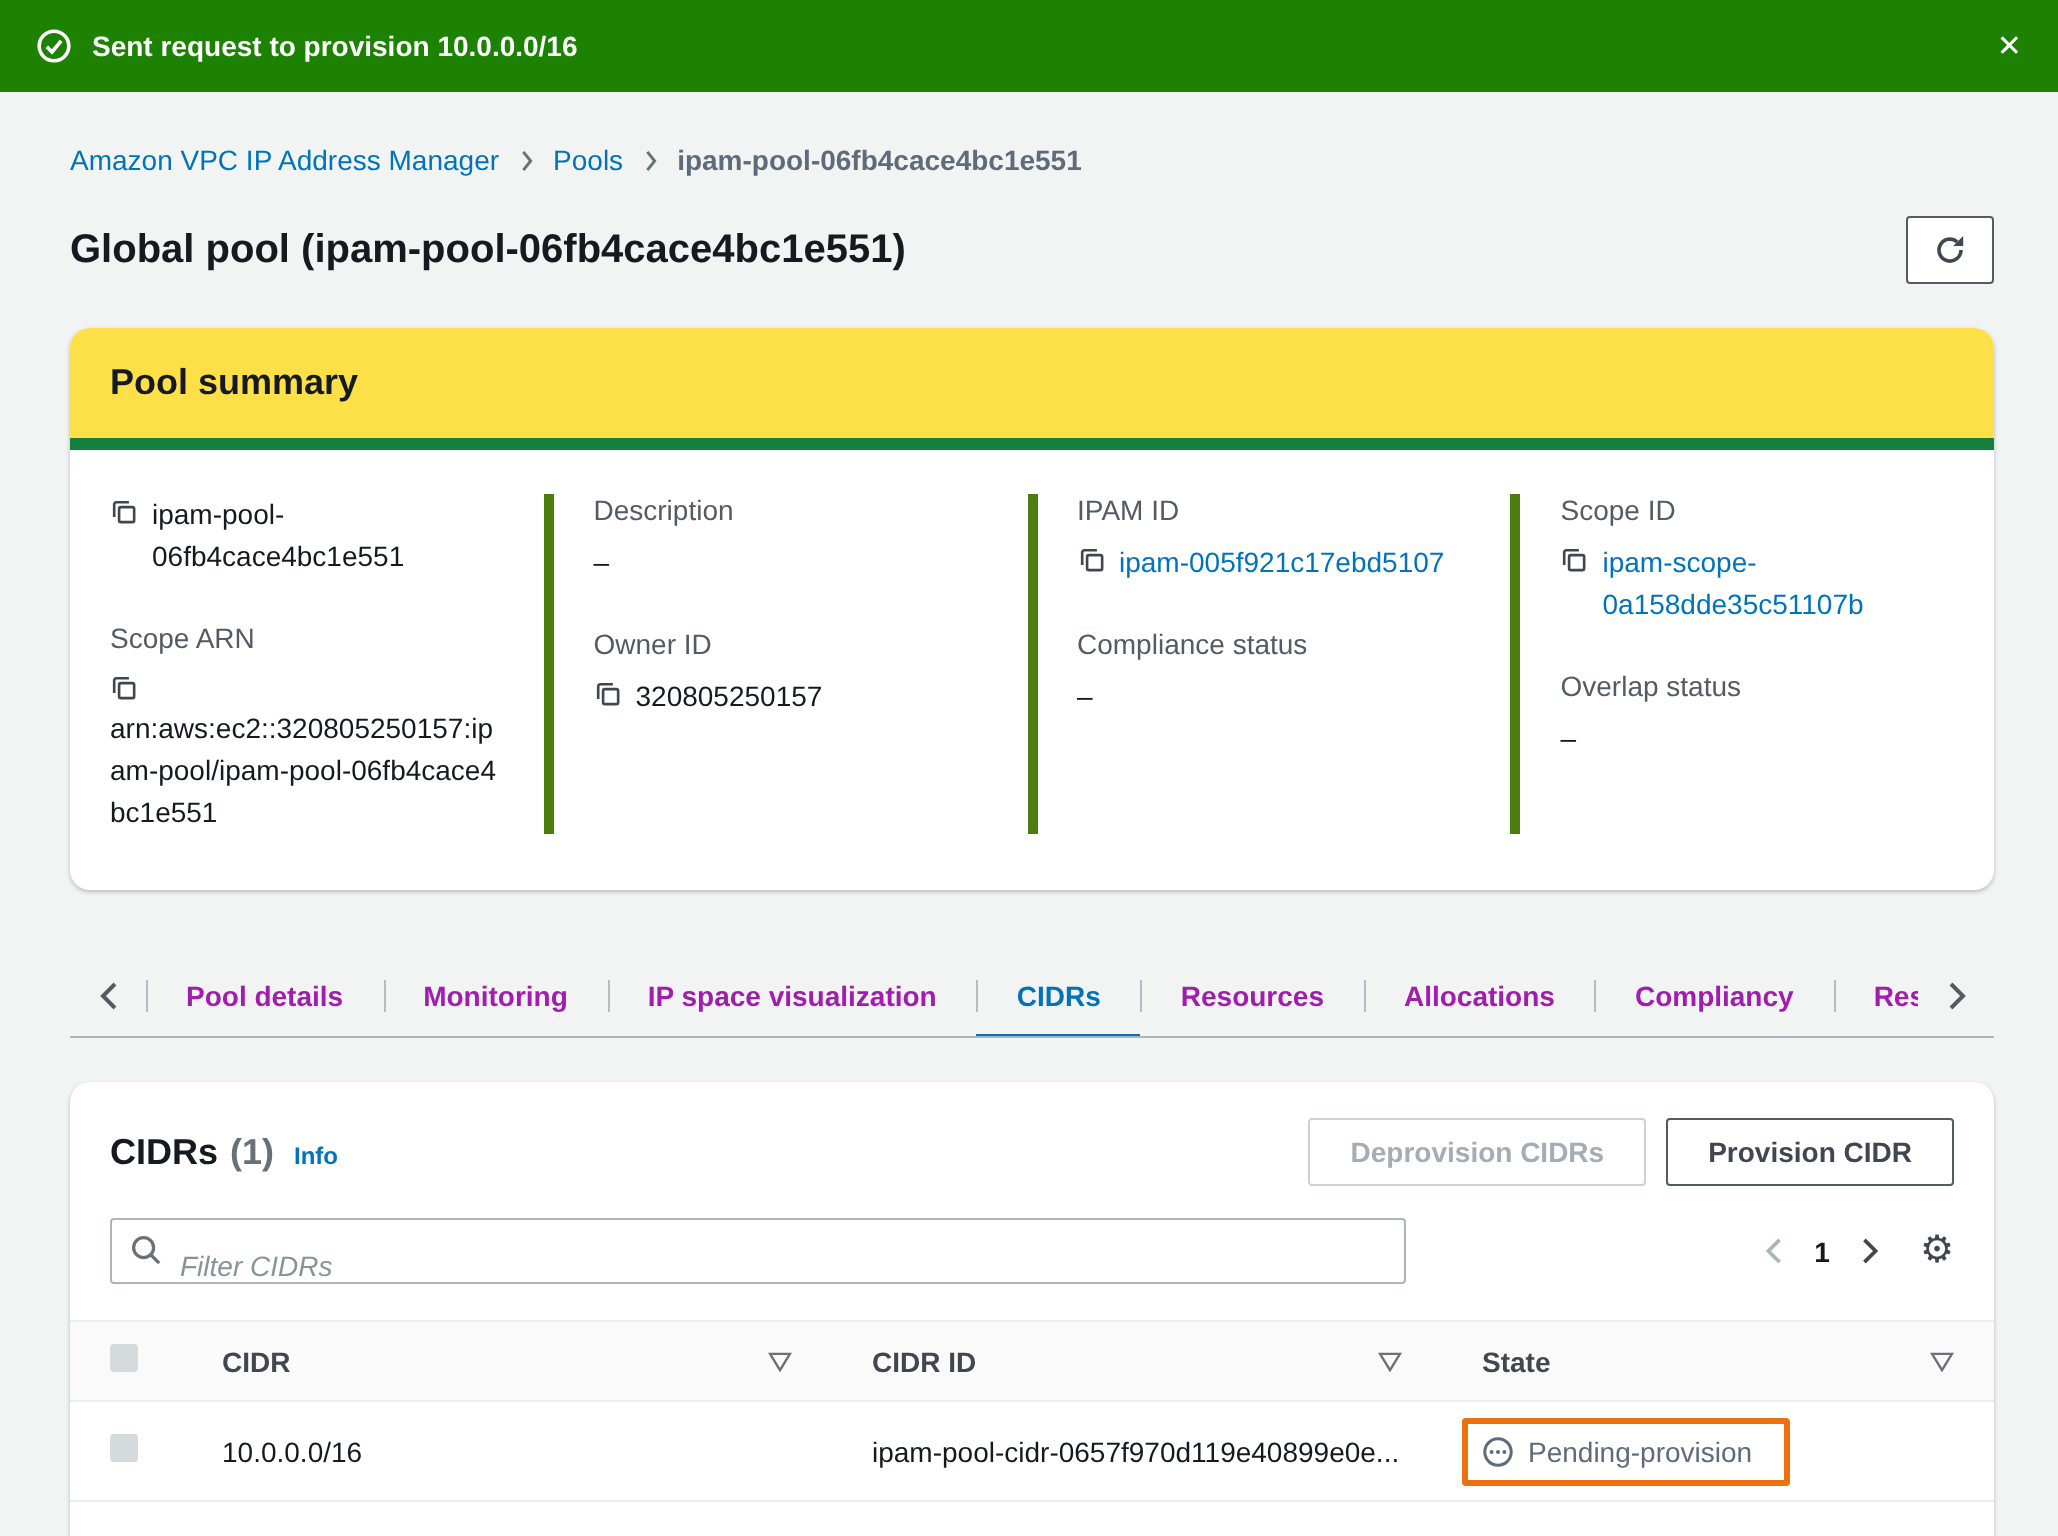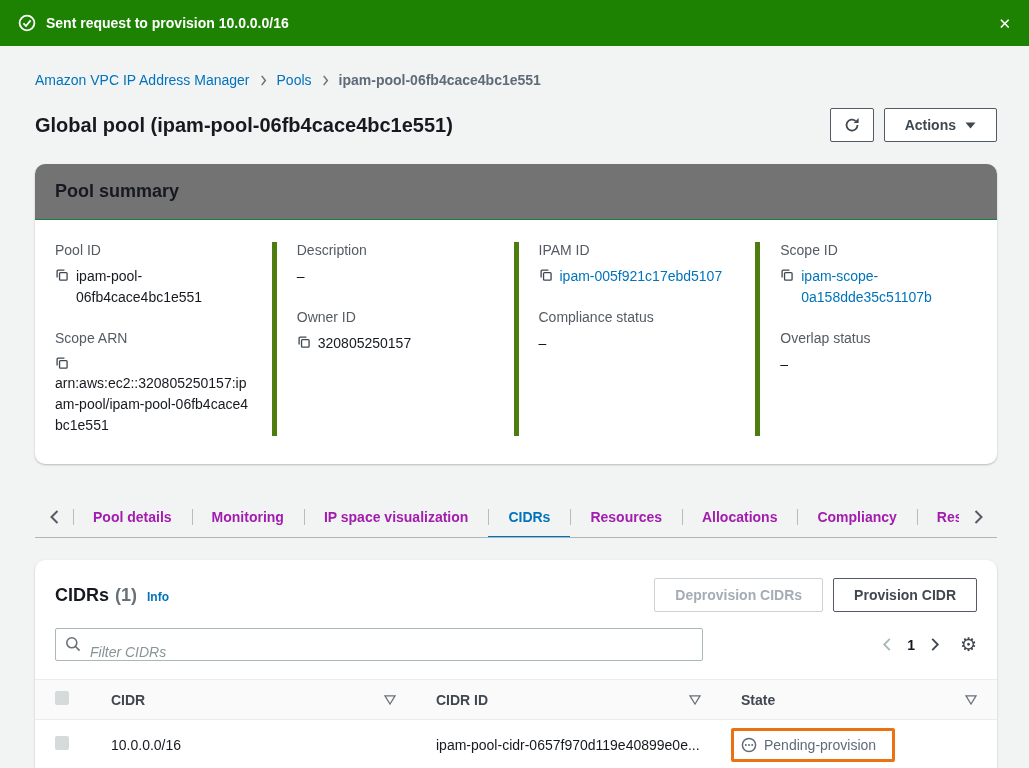--- a/index.html
+++ b/index.html
@@ -34,21 +34,21 @@
   .btn {
     height: 34px; border: 1px solid #545b64; border-radius: 2px; background: #fff;
     font-weight: 700; font-size: 14px; color: #414750; font-family: inherit;
     display: inline-flex; align-items: center; gap: 9px; padding: 0 20px; cursor: pointer;
   }
   .btn-icon { width: 44px; justify-content: center; padding: 0; }
   .btn.disabled { color: #a4acb5; border-color: #cbd1d6; cursor: default; }
 
   
   .card { background: #fff; border-radius: 10px; margin-top: 22px; box-shadow: 0 1px 2px rgba(0,28,36,.25); }
-  .card-header { background: #737373; border-bottom: 1px solid #15803d; padding: 17px 20px; border-radius: 10px 10px 0 0; }
+  .card-header { background: #fde047; border-bottom: 6px solid #15803d; padding: 17px 20px; border-radius: 10px 10px 0 0; }
   .card-header h2 { font-size: 18px; font-weight: 700; }
 
   
   .summary-body { display: flex; padding: 22px 0 28px; }
   .summary-col { flex: 1; padding: 0 20px; min-width: 0; }
   .summary-col + .summary-col { border-left: 5px solid #4d7c0f; }
   .field + .field { margin-top: 22px; }
   .field-label { color: #545b64; margin-bottom: 8px; }
   .field-value { display: flex; gap: 7px; line-height: 1.5; }
   .field-value .val { word-break: break-word; min-width: 0; }
@@ -144,40 +144,31 @@
     <h1>Global pool (ipam-pool-06fb4cace4bc1e551)</h1>
     <div class="title-buttons">
       <button class="btn btn-icon">
         <span style="display:flex">
           <svg width="16" height="16" viewBox="0 0 16 16">
               <path d="M13.5 8 A5.5 5.5 0 1 1 11.6 3.9" fill="none" stroke="#414750" stroke-width="1.8"></path>
               <polygon points="14.6,1 14.6,6 9.6,6" fill="#414750"></polygon>
             </svg>
         </span>
       </button>
-      <button class="btn">
-        <span>Actions</span>
-        <span style="display:flex">
-          <svg width="11" height="7" viewBox="0 0 11 7">
-              <path d="M0.5 0.5 H10.5 L5.5 6.5 Z" fill="#414750"></path>
-            </svg>
-        </span>
-      </button>
     </div>
   </div>
 
   <section class="card">
     <div class="card-header">
       <h2>Pool summary</h2>
     </div>
     <div class="summary-body">
 
       <div class="summary-col">
         <div class="field">
-          <div class="field-label">Pool ID</div>
           <div class="field-value">
             <span class="copy-icon">
               <svg width="14" height="14" viewBox="0 0 16 16">
                   <rect x="5.2" y="5.2" width="8.6" height="8.6" rx="1" fill="none" stroke="#414750" stroke-width="1.5"></rect>
                   <path d="M10.8 2.4 H3.6 a1.2 1.2 0 0 0 -1.2 1.2 V10.8" fill="none" stroke="#414750" stroke-width="1.5"></path>
                 </svg>
             </span>
             <span class="val">ipam-pool-06fb4cace4bc1e551</span>
           </div>
         </div>

